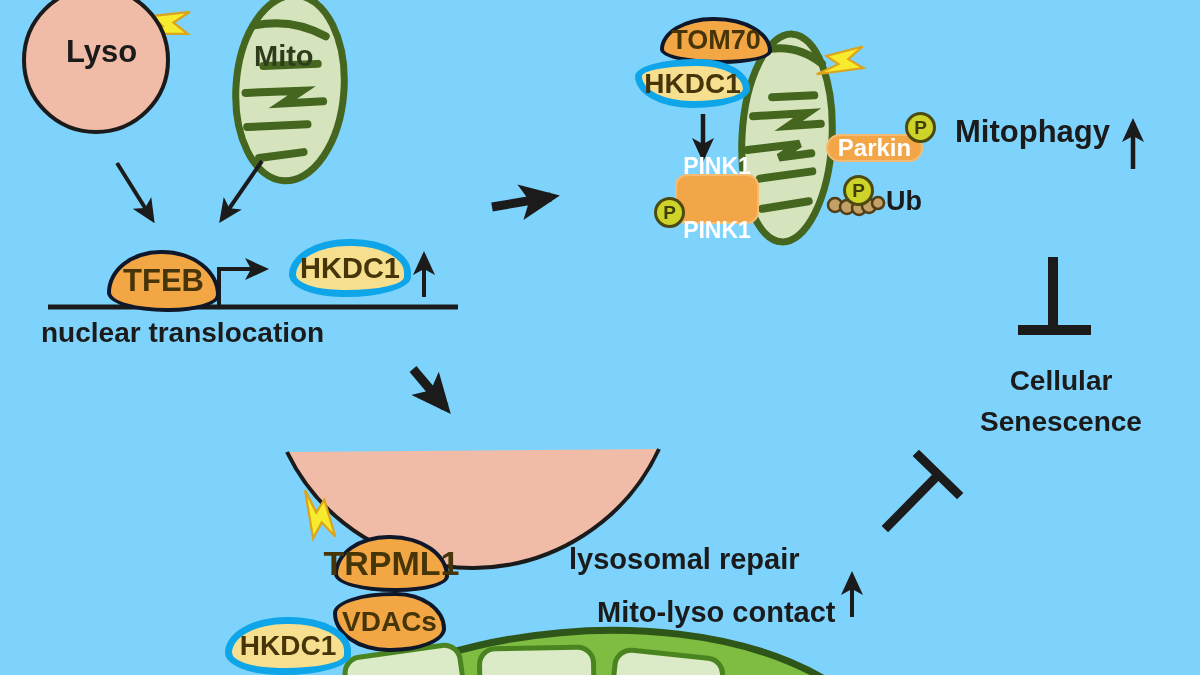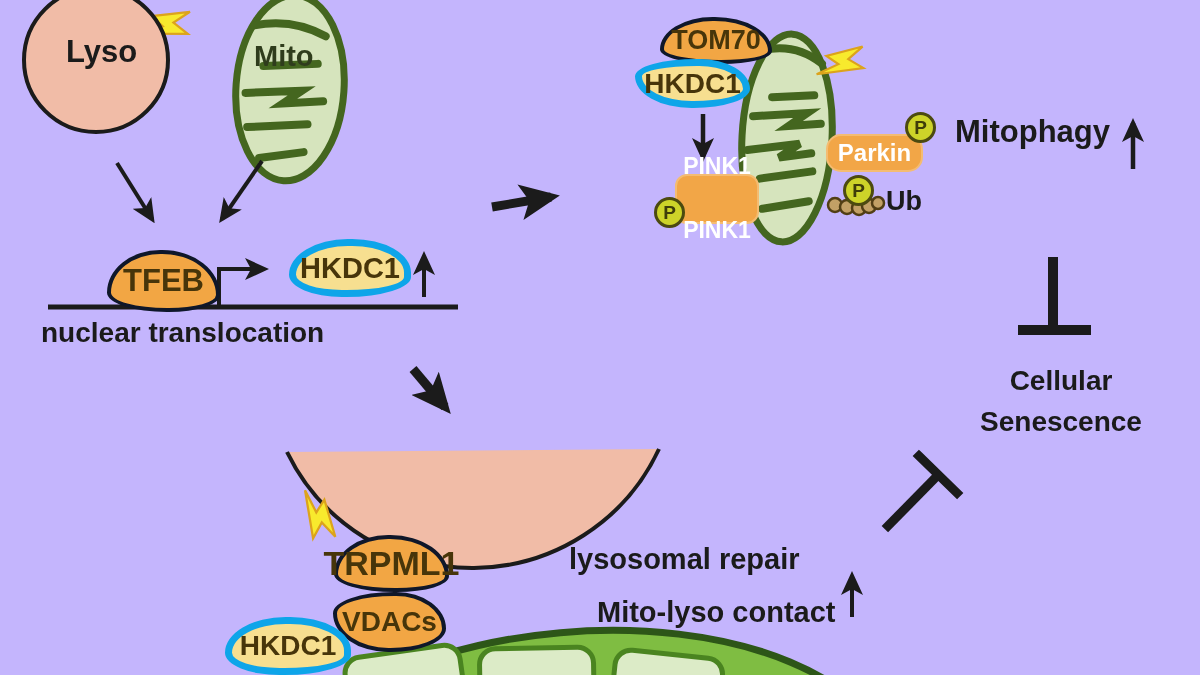--- a/index.html
+++ b/index.html
@@ -1,17 +1,17 @@
 <!DOCTYPE html>
 <html><head>
 <meta charset="utf-8">
 <style>
   html,body{margin:0;padding:0;background:#fff;}
   #stage{
-    position:relative;width:1200px;height:675px;overflow:hidden;background:#c4b5fd;
+    position:relative;width:1200px;height:675px;overflow:hidden;background:#7dd3fc;
     font-family:"Liberation Sans","DejaVu Sans",sans-serif;font-weight:bold;
   }
   #art{position:absolute;left:0;top:0;}
   .txt{position:absolute;color:#1b1b1b;white-space:nowrap;}
   .blob{
     position:absolute;display:flex;align-items:center;justify-content:center;
     color:#47350a;text-align:center;box-sizing:border-box;
   }
   .orange{background:#F2A644;border:4px solid #0f172a;}
   .yellow{background:#F7DF90;border:7px solid #0ea5e9;}
@@ -133,21 +133,21 @@
   <div class="blob yellow r3" style="left:289px;top:239px;width:122px;height:58px;font-size:29px;">HKDC1</div>
   <div class="txt" style="left:41px;top:317px;font-size:28px;">nuclear translocation</div>
 
   <div class="blob orange r1" style="left:660px;top:17px;width:112px;height:47px;font-size:27px;">TOM70</div>
   <div class="blob yellow r2" style="left:635px;top:59px;width:115px;height:49px;font-size:28px;">HKDC1</div>
 
   <div class="pill" style="left:675px;top:174px;width:84px;height:50px;font-size:23px;line-height:1.2;border-radius:12px;gap:36px;">
     <span>PINK1</span>
     <span>PINK1</span>
   </div>
-  <div class="pill" style="left:826px;top:134px;width:97px;height:38px;font-size:24px;border-radius:15px;">Parkin</div>
+  <div class="pill" style="left:826px;top:134px;width:97px;height:28px;font-size:24px;border-radius:15px;">Parkin</div>
 
   <div class="pbadge" style="left:654px;top:197px;">P</div>
   <div class="pbadge" style="left:905px;top:112px;">P</div>
   <div class="pbadge" style="left:843px;top:175px;">P</div>
 
   <div class="txt" style="left:886px;top:186px;font-size:27px;">Ub</div>
   <div class="txt" style="left:955px;top:114px;font-size:31px;">Mitophagy</div>
 
   <div class="txt" style="left:950px;top:360px;width:222px;text-align:center;font-size:28px;line-height:41px;">
     <div>Cellular</div>

